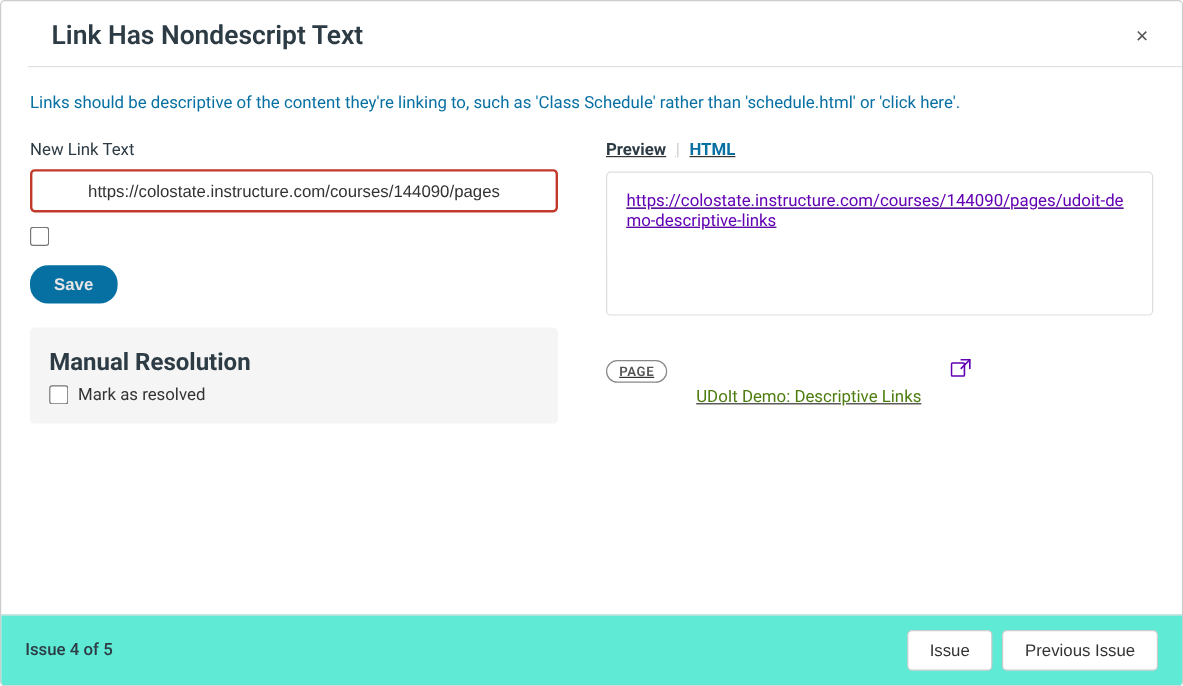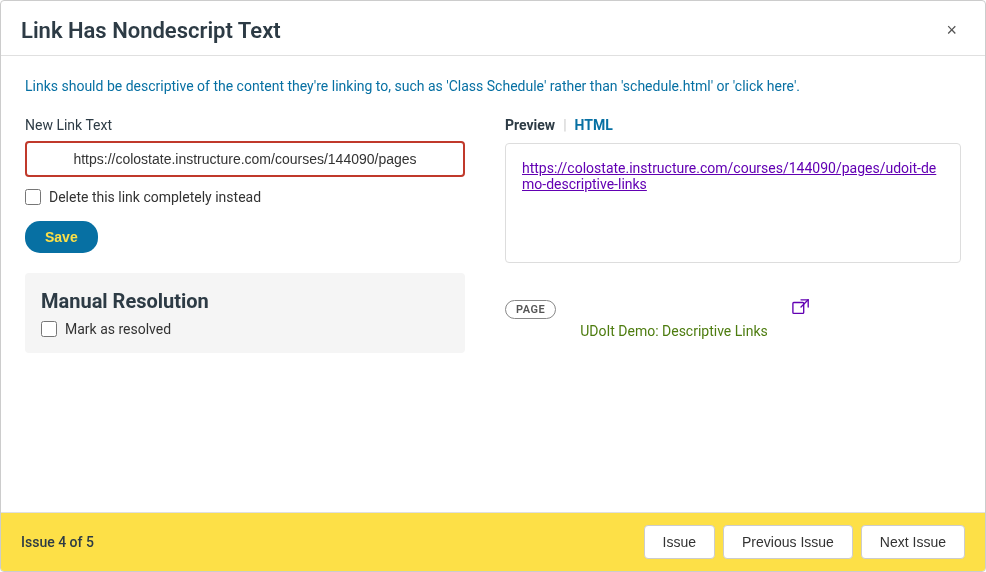--- a/index.html
+++ b/index.html
@@ -24,20 +24,21 @@
       overflow: hidden;
     }
 
     .dialog-header {
       display: flex;
       align-items: center;
       justify-content: space-between;
       padding: 16px 20px 12px 20px;
       border-bottom: 1px solid #e0e0e0;
       flex-shrink: 0;
+      margin-left: 22px;
     }
 
     .dialog-title {
       font-size: 22px;
       font-weight: 600;
       color: #2d3b45;
     }
 
     .close-btn {
       background: none;
@@ -67,20 +68,21 @@
       gap: 40px;
     }
 
     .left-col {
       flex: 0 0 auto;
       width: 440px;
     }
 
     .right-col {
       flex: 1;
+      text-decoration: underline;
     }
 
     .field-label {
       font-weight: 400;
       margin-bottom: 8px;
       font-size: 14px;
       color: #2d3b45;
     }
 
     .text-input {
@@ -108,21 +110,21 @@
       cursor: pointer;
     }
 
     .checkbox-label {
       font-size: 14px;
       color: #333;
     }
 
     .save-btn {
       background: #0770a3;
-      color: #fde047;
+      color: #e5e5e5;
       border: none;
       border-radius: 15px;
       padding: 8px 20px;
       font-size: 14px;
       font-weight: 600;
       cursor: pointer;
     }
 
     .manual-resolution-box {
       background: #f5f5f5;
@@ -222,21 +224,21 @@
       color: #6200b3;
       font-size: 16px;
     }
 
     .dialog-footer {
       display: flex;
       align-items: center;
       justify-content: space-between;
       padding: 12px 20px;
       border-top: 1px solid #e0e0e0;
-      background: #fde047;
+      background: #5eead4;
       flex-shrink: 0;
     }
 
     .issue-count {
       font-size: 14px;
       color: #2d3b45;
       font-weight: 500;
     }
 
     .footer-buttons {
@@ -268,21 +270,20 @@
     <p class="description-text">Links should be descriptive of the content they're linking to, such as 'Class Schedule' rather than 'schedule.html' or 'click here'.</p>
 
     <div class="two-col">
 
       <div class="left-col">
         <div class="field-label">New Link Text</div>
         <input class="text-input" type="text" value="https://colostate.instructure.com/courses/144090/pages" placeholder="https://colostate.instructure.com/courses/144090/pages" style="">
 
         <div class="checkbox-row">
           <input type="checkbox" id="delete-link" style="">
-          <label for="delete-link" class="checkbox-label">Delete this link completely instead</label>
         </div>
 
         <button class="save-btn">Save</button>
 
         
         <div class="manual-resolution-box">
           <div class="manual-resolution-title">Manual Resolution</div>
           <div class="mark-resolved-row">
             <input type="checkbox" id="mark-resolved" style="">
             <label for="mark-resolved" class="checkbox-label">Mark as resolved</label>
@@ -314,16 +315,15 @@
         </div>
       </div>
     </div>
   </div>
 
   <div class="dialog-footer">
     <span class="issue-count">Issue 4 of 5</span>
     <div class="footer-buttons">
       <button class="footer-btn">Issue</button>
       <button class="footer-btn">Previous Issue</button>
-      <button class="footer-btn">Next Issue</button>
     </div>
   </div>
 </div>
 
 </body></html>

